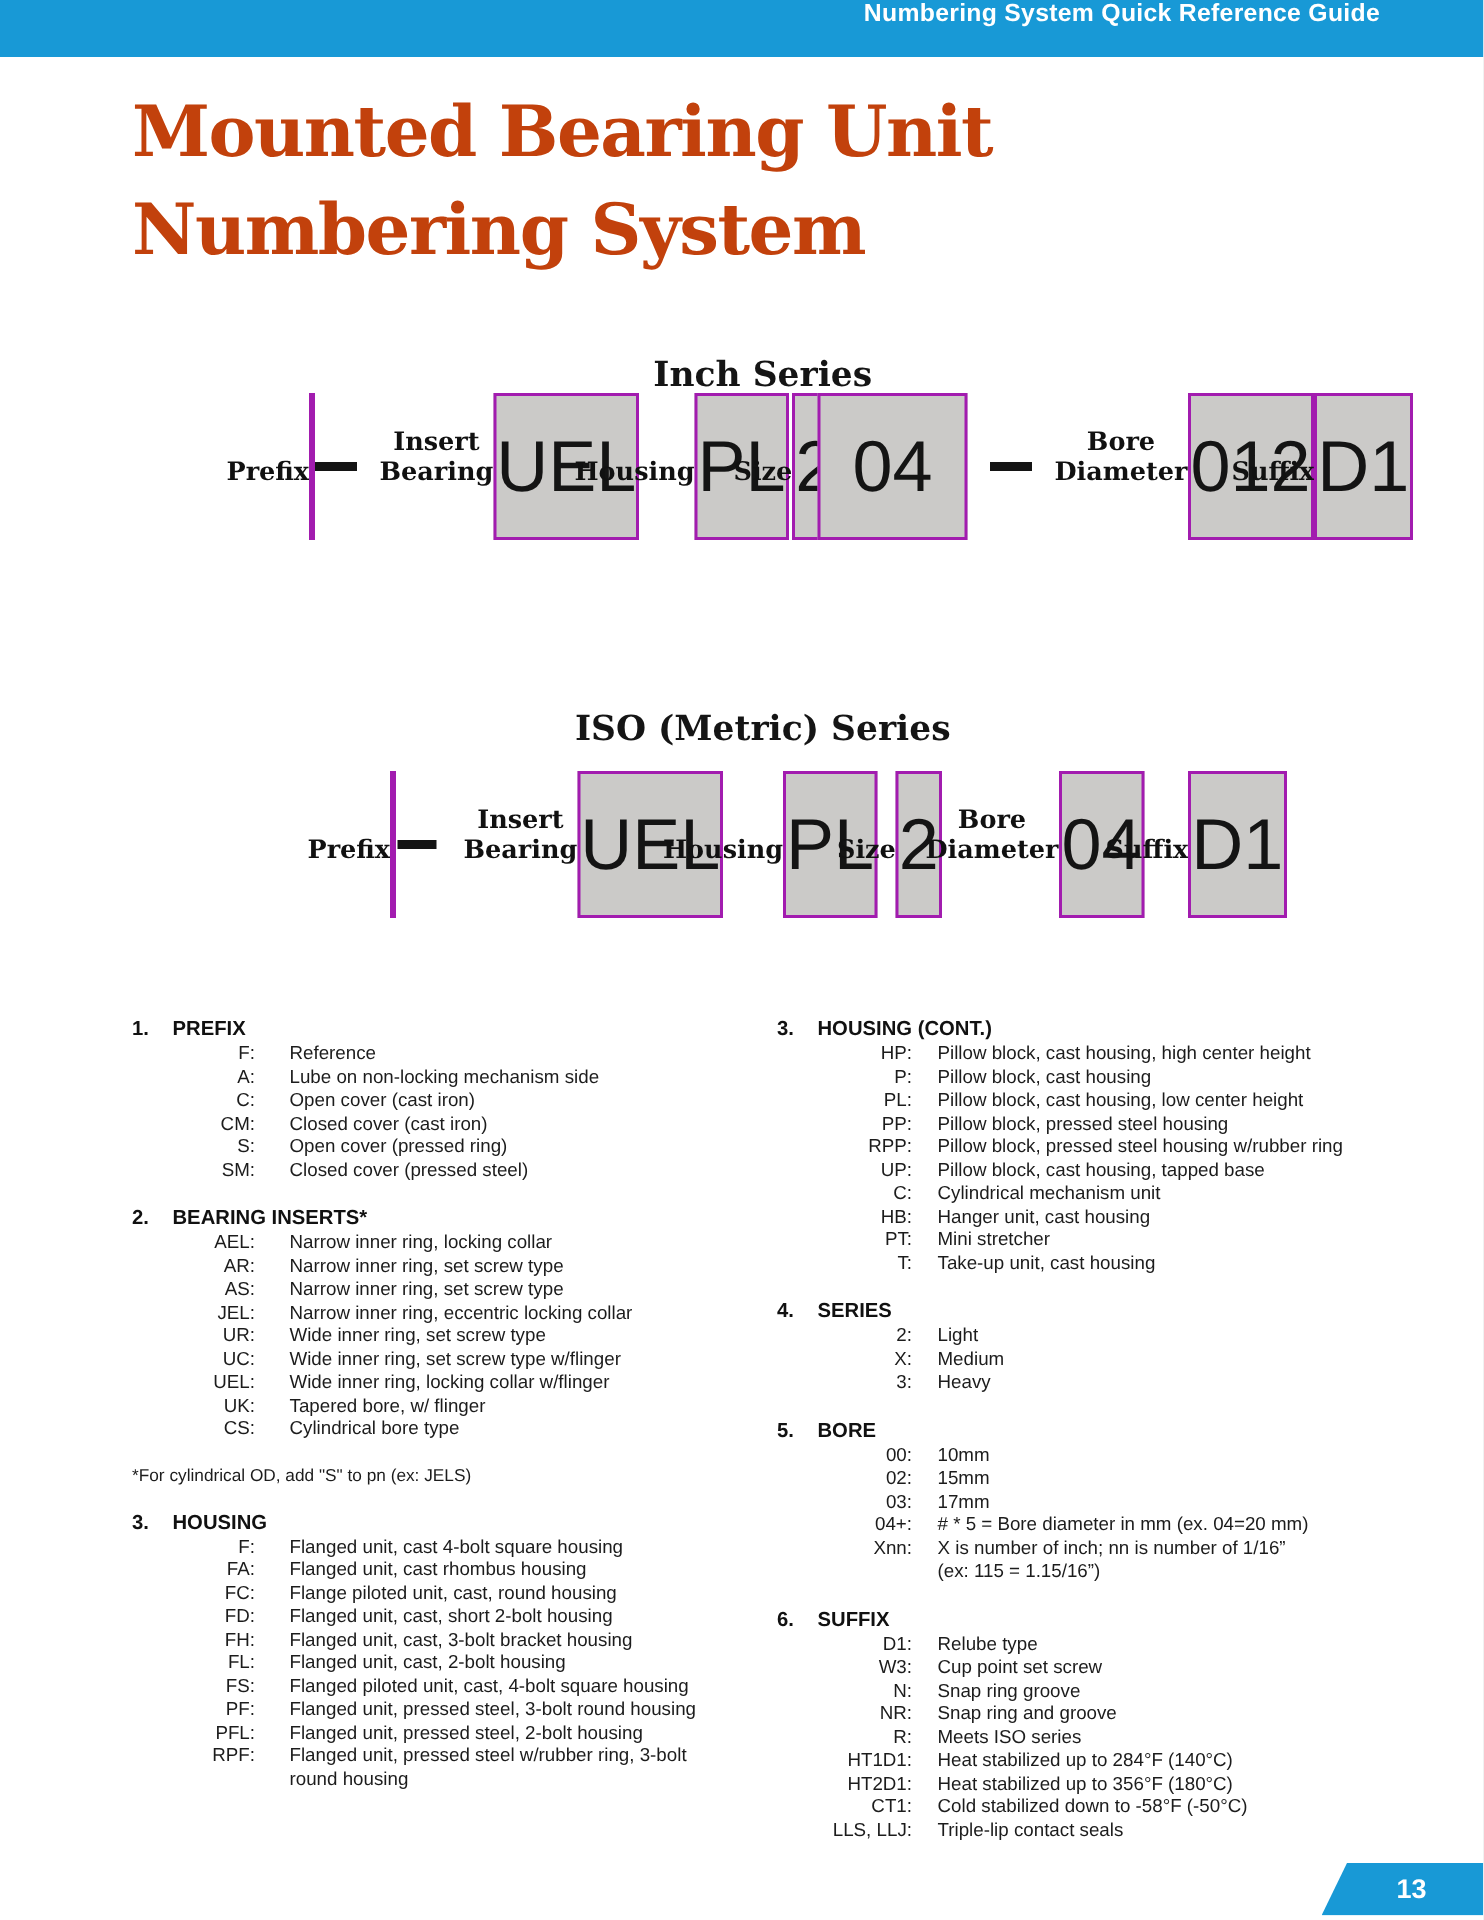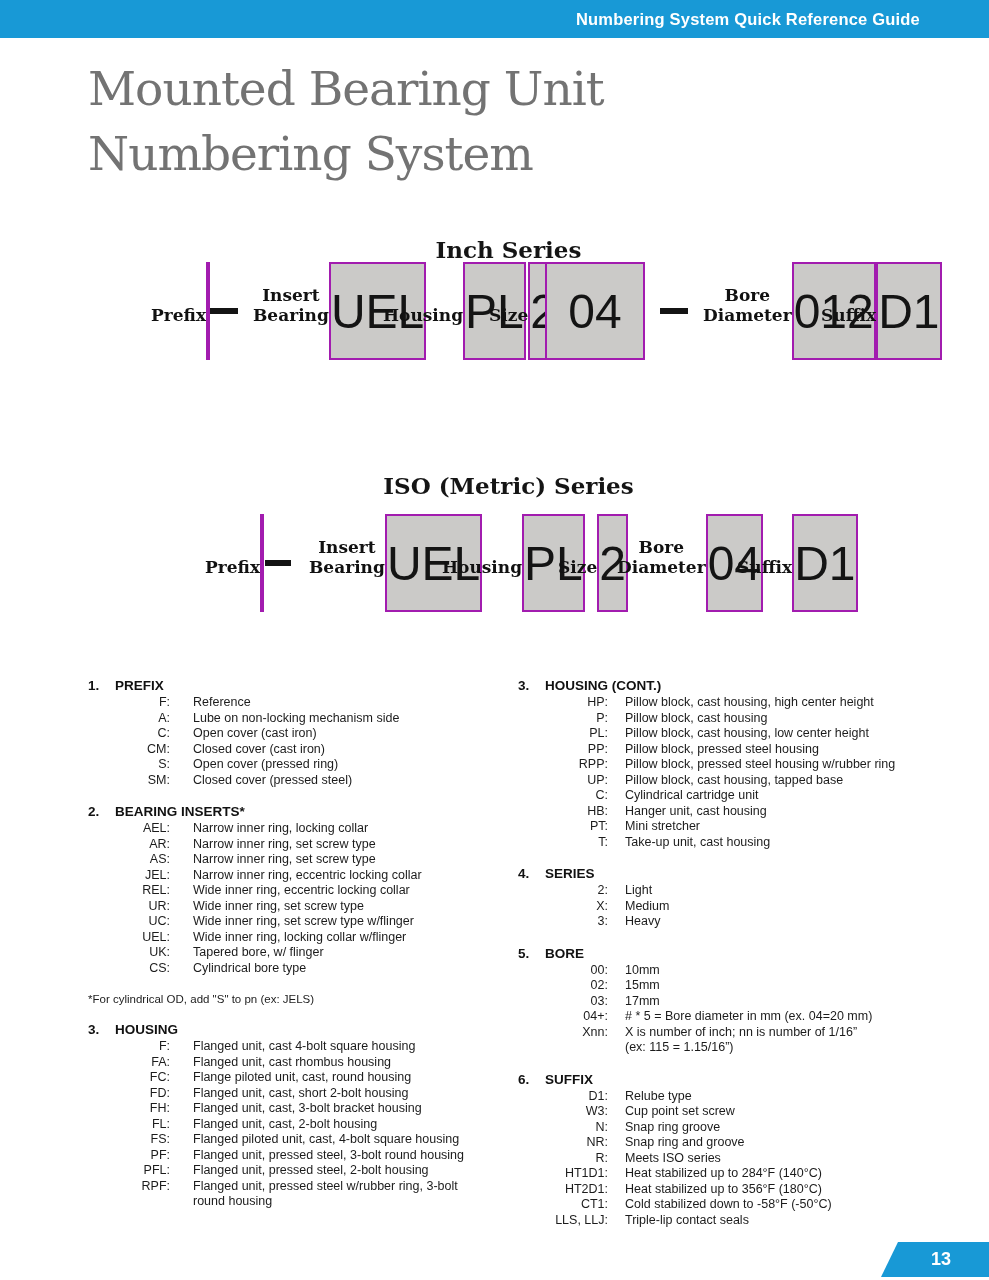--- a/index.html
+++ b/index.html
@@ -3,29 +3,29 @@
 <meta charset="utf-8">
 <style>
   html,body{margin:0;padding:0;background:#e8e8e8;}
   .page{
     position:relative;width:989px;height:1280px;margin:0 auto;background:#ffffff;
     overflow:hidden;font-family:"Liberation Sans","DejaVu Sans",sans-serif;color:#1c1c1c;
   }
   
   .topbar{
     position:absolute;top:0;left:0;width:100%;height:38px;background:#1899d6;
-    display:flex;align-items:center;justify-content:flex-end;
+    display:flex;align-items:flex-start;justify-content:flex-end;
     padding-right:69px;box-sizing:border-box;
   }
   .topbar-text{color:#fff;font-weight:bold;font-size:16.5px;letter-spacing:.2px;}
   
   .main-title{
     position:absolute;left:88px;top:56px;
-    font-family:"DejaVu Serif","Liberation Serif",serif;font-weight:normal;
-    color:#737373;font-size:47px;line-height:65px;letter-spacing:-1px;
+    font-family:"DejaVu Serif","Liberation Serif",serif;font-weight:bold;
+    color:#c2410c;font-size:47px;line-height:65px;letter-spacing:-1px;
   }
   
   .diagram-title{
     position:absolute;width:100%;text-align:center;transform:translateX(14px);
     font-family:"DejaVu Serif","Liberation Serif",serif;font-weight:bold;
     font-size:23px;color:#151515;
   }
   #inch-title{top:236px;}
   #iso-title{top:472px;}
   .diagram-row{position:absolute;display:flex;align-items:flex-end;}
@@ -251,24 +251,20 @@
   <div class="row">
     <span class="code">AS:</span>
     <span class="desc">Narrow inner ring, set screw type</span>
   </div>
 
   <div class="row">
     <span class="code">JEL:</span>
     <span class="desc">Narrow inner ring, eccentric locking collar</span>
   </div>
 
-  <div class="row">
-    <span class="code">REL:</span>
-    <span class="desc">Wide inner ring, eccentric locking collar</span>
-  </div>
 
   <div class="row">
     <span class="code">UR:</span>
     <span class="desc">Wide inner ring, set screw type</span>
   </div>
 
   <div class="row">
     <span class="code">UC:</span>
     <span class="desc">Wide inner ring, set screw type w/flinger</span>
   </div>
@@ -383,21 +379,21 @@
     <span class="desc">Pillow block, pressed steel housing w/rubber ring</span>
   </div>
 
   <div class="row">
     <span class="code">UP:</span>
     <span class="desc">Pillow block, cast housing, tapped base</span>
   </div>
 
   <div class="row">
     <span class="code">C:</span>
-    <span class="desc">Cylindrical cartridge unit</span>
+    <span class="desc">Cylindrical mechanism unit</span>
   </div>
 
   <div class="row">
     <span class="code">HB:</span>
     <span class="desc">Hanger unit, cast housing</span>
   </div>
 
   <div class="row">
     <span class="code">PT:</span>
     <span class="desc">Mini stretcher</span>

